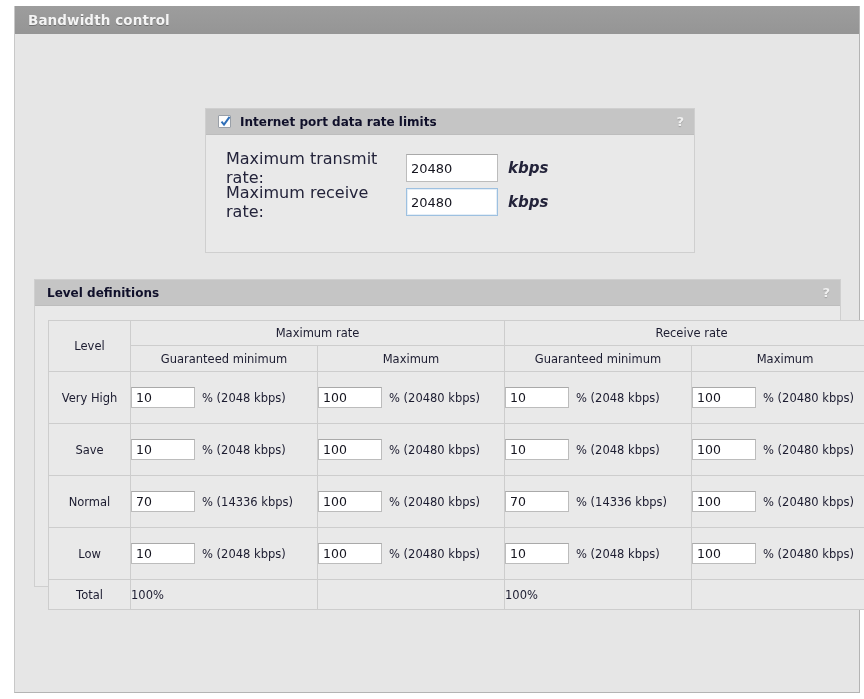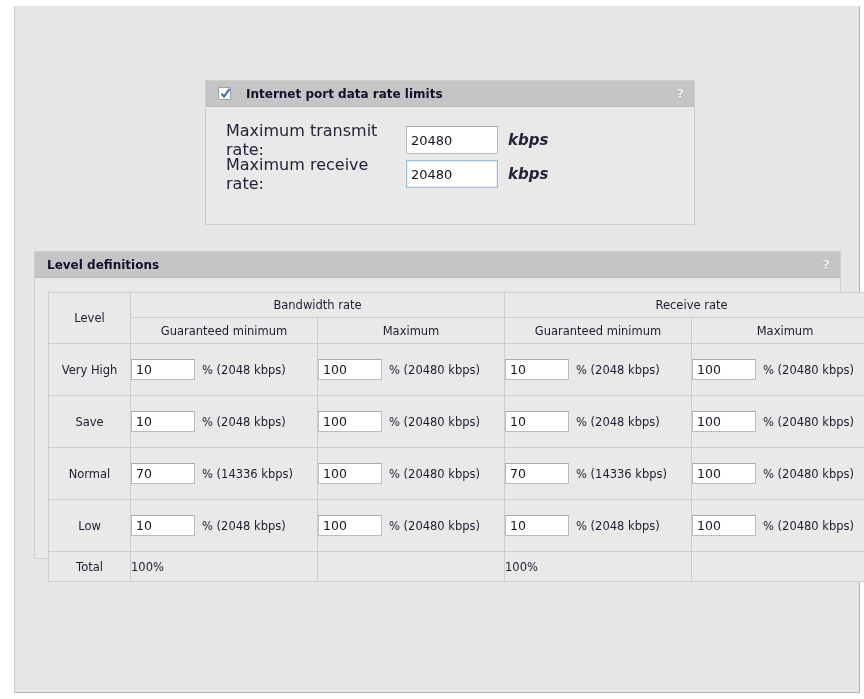--- a/index.html
+++ b/index.html
@@ -68,21 +68,21 @@
     height: 26px;
     background: #c5c5c5;
     display: flex;
     align-items: center;
     padding: 0 10px 0 12px;
     border-bottom: 1px solid #bdbdbd;
   }
   .panel-head .chk-wrap {
     display: flex;
     align-items: center;
-    gap: 15px;
+    gap: 9px;
     flex: 1 1 auto;
   }
   .panel-title {
     font-weight: bold;
     font-size: 12px;
     color: #10102a;
   }
   .help-q {
     color: #f0f0f0;
     font-weight: bold;
@@ -253,20 +253,23 @@
     padding: 4px 12px 5px;
     min-width: 54px;
     cursor: pointer;
   }
 </style>
 </head>
 <body>
 
 <div class="window">
 
+  <div class="titlebar">
+    <span class="titlebar-text">Bandwidth control</span>
+  </div>
 
   <div class="content">
 
     <div class="panel panel-rate">
       <div class="panel-head">
         <div class="chk-wrap">
           <span class="checkbox">
             <svg width="13" height="13" viewBox="0 0 13 13">
               <path d="M2.5 6.6 L5 9.6 L10.6 1.8" fill="none" stroke="#2f6fb8" stroke-width="2"></path>
             </svg>
@@ -305,21 +308,21 @@
           <colgroup>
             <col style="width:82px">
             <col style="width:187px">
             <col style="width:187px">
             <col style="width:187px">
             <col style="width:187px">
           </colgroup>
           <thead>
             <tr>
               <th class="col-level" rowspan="2">Level</th>
-              <th class="grp" colspan="2">Bandwidth rate</th>
+              <th class="grp" colspan="2">Maximum rate</th>
               <th class="grp" colspan="2">Receive rate</th>
             </tr>
             <tr>
               <th class="sub">Guaranteed minimum</th>
               <th class="sub">Maximum</th>
               <th class="sub">Guaranteed minimum</th>
               <th class="sub">Maximum</th>
             </tr>
           </thead>
           <tbody>

